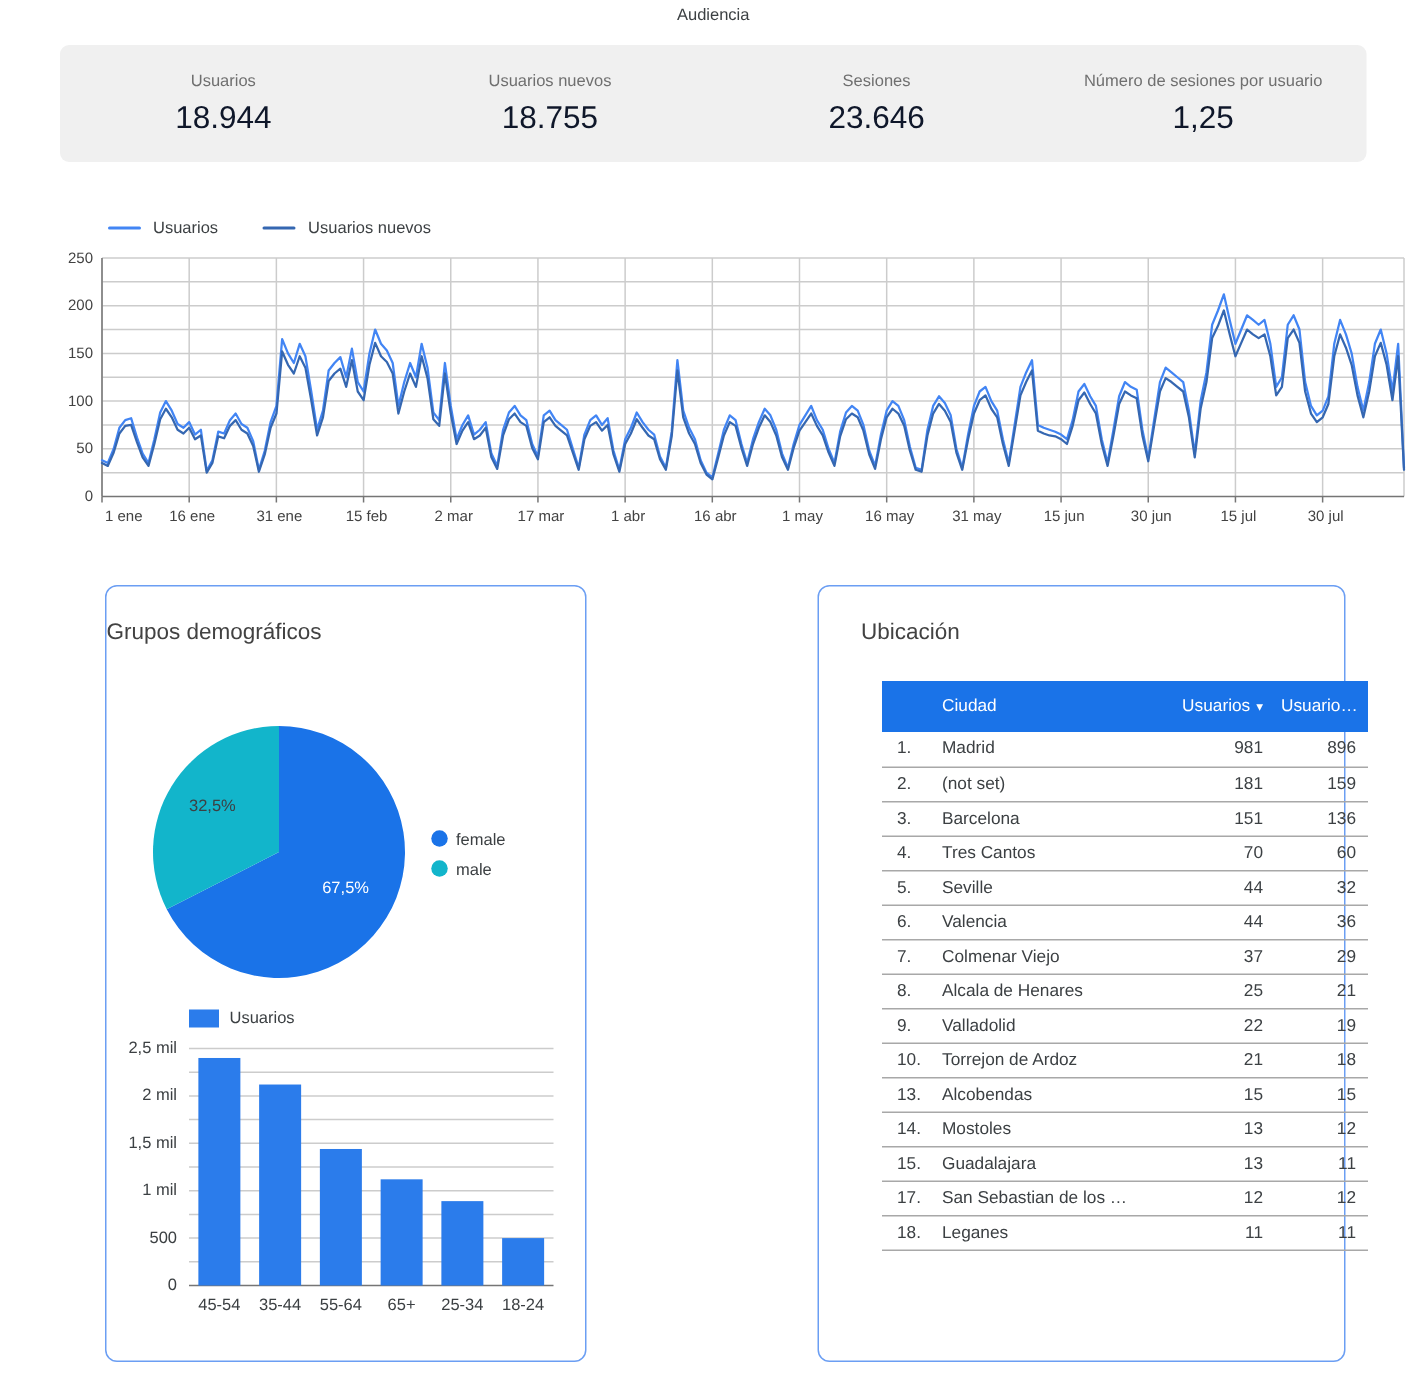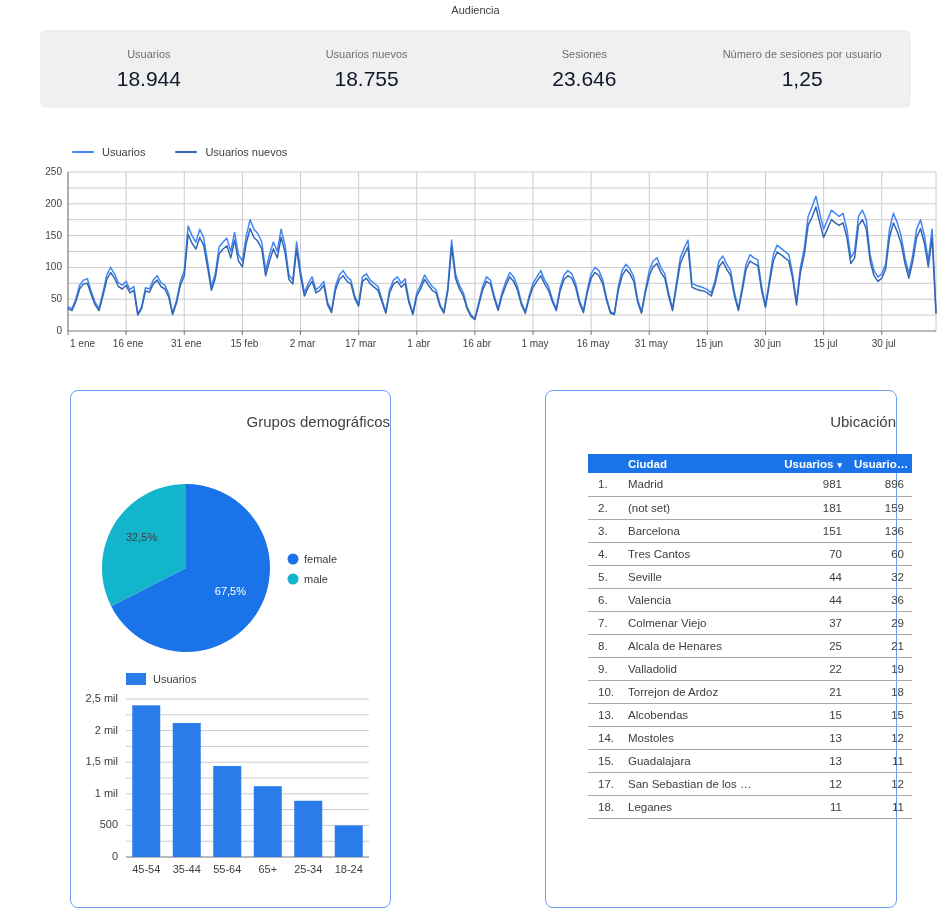--- a/index.html
+++ b/index.html
@@ -21,31 +21,31 @@
   .score-value{font-size:21px;color:#0f172a;}
 
   .ts-legend{position:absolute;left:72px;top:146px;display:flex;gap:30px;align-items:center;}
   .legend-item{display:flex;align-items:center;gap:8px;font-size:11px;color:var(--txt);}
   .line-swatch{width:22px;height:2px;border-radius:1px;background:#4285f4;}
   #ts-svg{position:absolute;left:40px;top:160px;}
 
   .card{position:absolute;background:#fff;border:1px solid var(--card-border);border-radius:8px;}
   .card.demo{left:70px;top:390px;width:321px;height:518px;}
   .card.loc{left:545px;top:390px;width:352px;height:518px;padding-left:28px;}
-  .card-title{text-align:right;font-size:15px;color:#424242;margin:0;padding-top:22px;font-weight:400;}
+  .card-title{text-align:left;font-size:15px;color:#424242;margin:0;padding-top:22px;font-weight:400;}
 
   #pie-svg{position:absolute;left:0;top:58px;}
   .bar-legend{position:absolute;left:55px;top:282px;display:flex;align-items:center;gap:7px;
     font-size:11px;color:var(--txt);}
   .rect-swatch{width:20px;height:12px;background:#2b7ceb;}
   #bar-svg{position:absolute;left:0;top:298px;}
 
   .loc-table{width:324px;margin:24px 14px 0 14px;border-collapse:collapse;table-layout:fixed;
     font-size:11.5px;}
-  .loc-table th{background:var(--accent);color:#fff;font-weight:bold;height:19px;
+  .loc-table th{background:var(--accent);color:#fff;font-weight:normal;height:34px;
     text-align:left;padding:0 4px;}
   .loc-table th.num, .loc-table td.num{text-align:right;padding-right:8px;}
   .loc-table td{height:23px;border-bottom:1px solid #a8a8a8;padding:0 4px;color:#3c4043;}
   .loc-table td.idx{color:#3c4043;padding-left:10px;}
   .loc-table col.c-idx{width:36px;} .loc-table col.c-city{width:146px;}
   .loc-table col.c-u1{width:80px;} .loc-table col.c-u2{width:62px;}
   .loc-table td.city{overflow:hidden;white-space:nowrap;text-overflow:ellipsis;}
   .sort-icon{font-size:9px;margin-left:4px;}
   svg text{font-family:"Liberation Sans", sans-serif;}
 </style>

